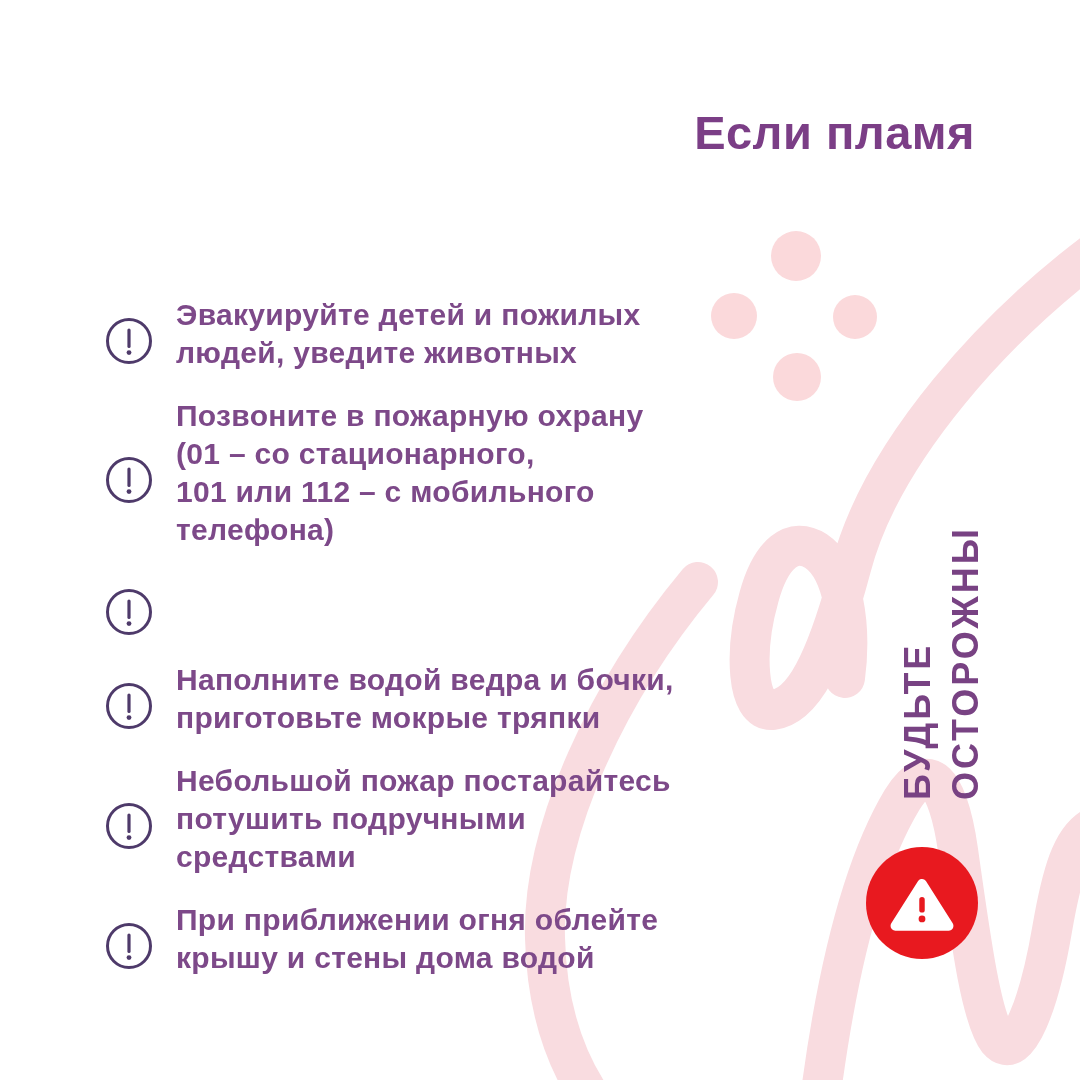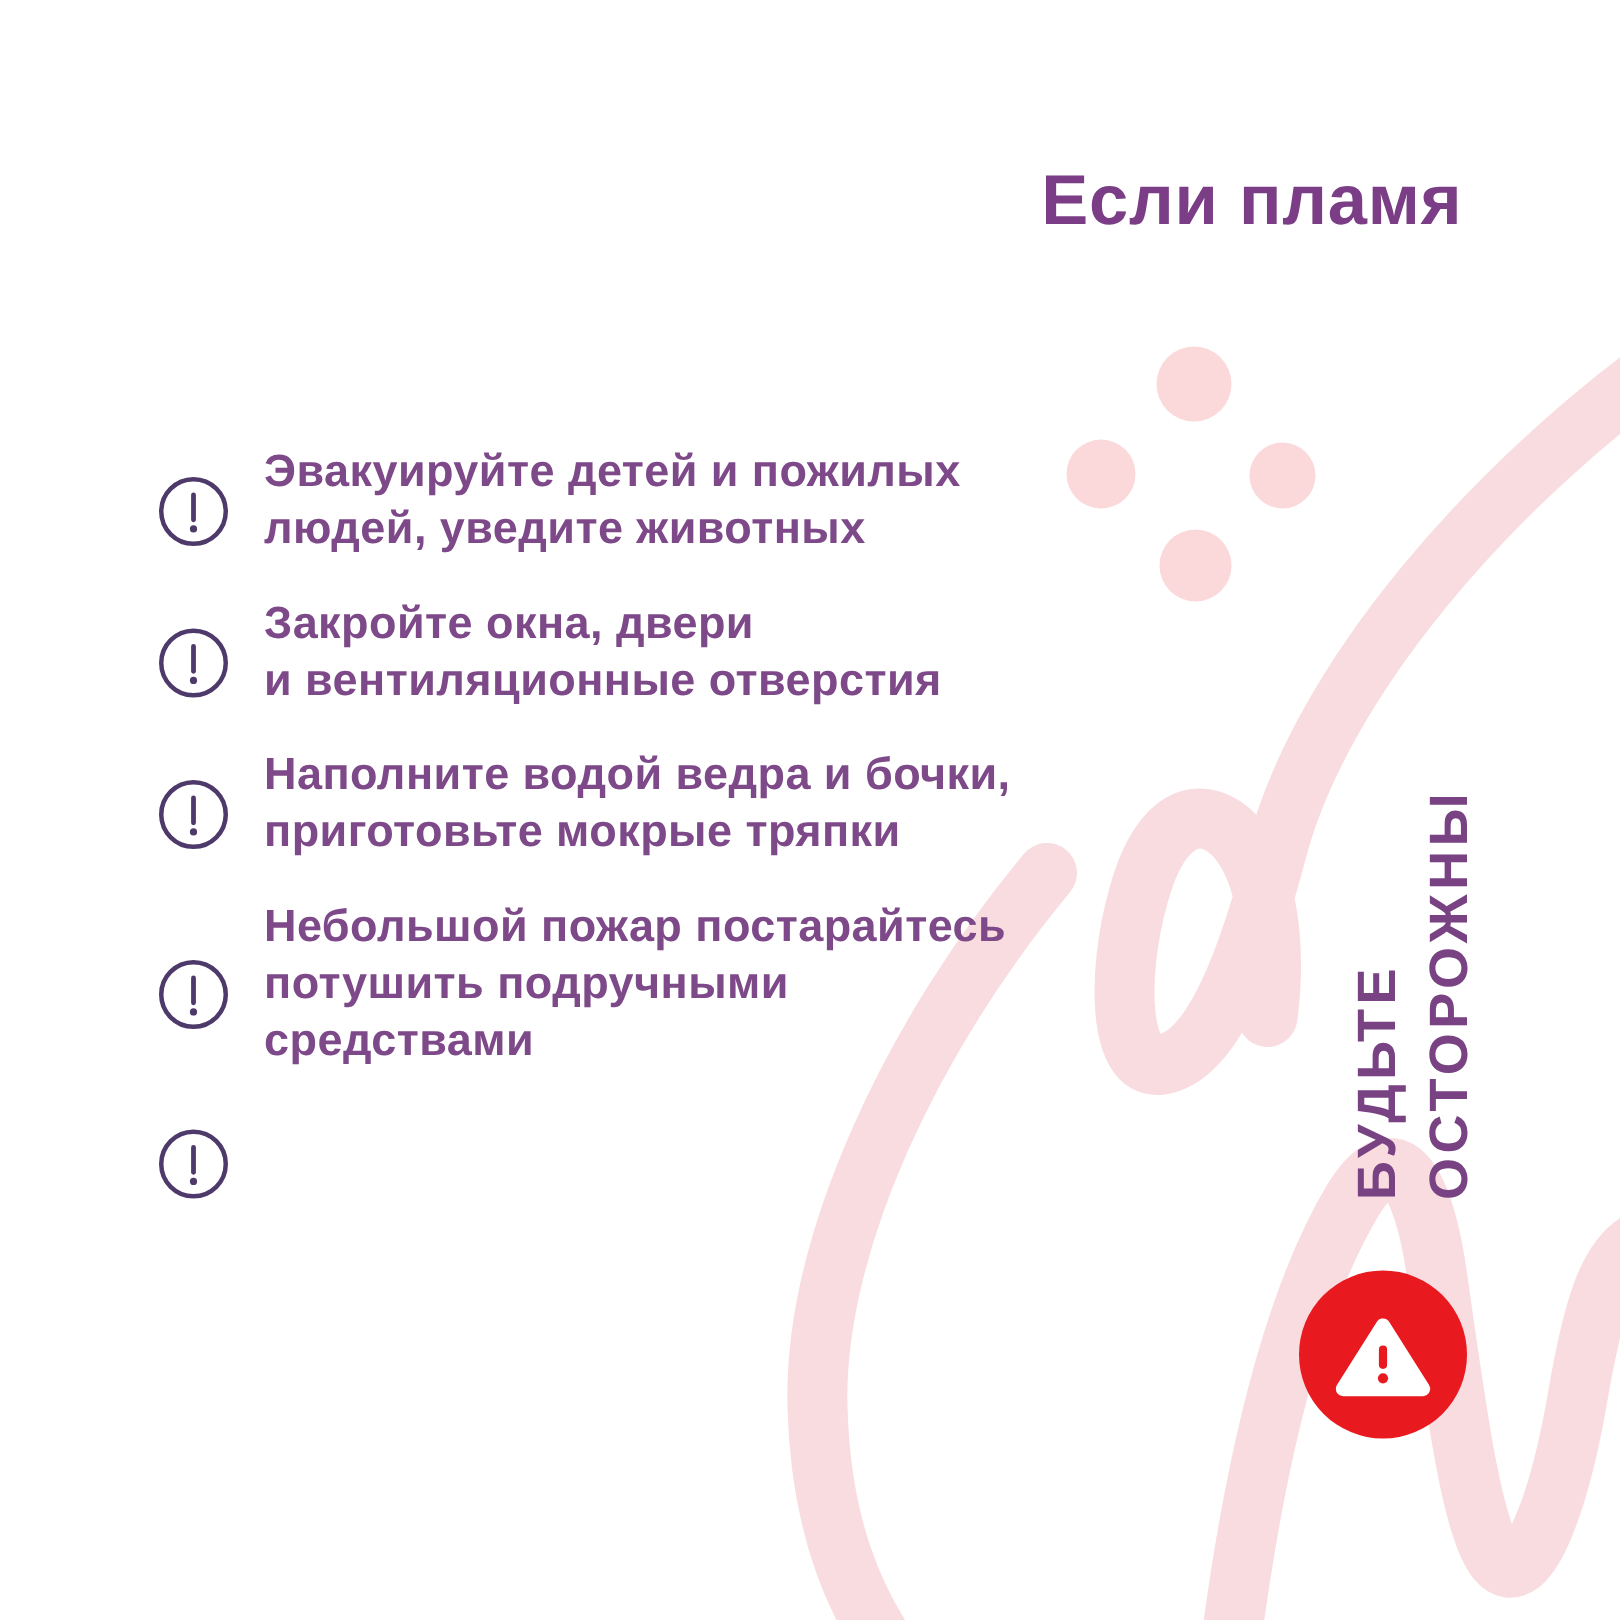--- a/index.html
+++ b/index.html
@@ -83,30 +83,39 @@
         <span class="item-icon">
           <svg viewBox="0 0 48 48">
               <circle cx="24" cy="24" r="21.5" fill="none" stroke="currentColor" stroke-width="3"></circle>
               <line x1="24" y1="13" x2="24" y2="29.5" stroke="currentColor" stroke-width="3.2" stroke-linecap="round"></line>
               <circle cx="24" cy="35.6" r="2.4" fill="currentColor"></circle>
             </svg>
         </span>
         <div class="item-text">Эвакуируйте детей и пожилых<br>людей, уведите животных</div>
       </div>
 
+      <div class="item">
+        <span class="item-icon">
+          <svg viewBox="0 0 48 48">
+              <circle cx="24" cy="24" r="21.5" fill="none" stroke="currentColor" stroke-width="3"></circle>
+              <line x1="24" y1="13" x2="24" y2="29.5" stroke="currentColor" stroke-width="3.2" stroke-linecap="round"></line>
+              <circle cx="24" cy="35.6" r="2.4" fill="currentColor"></circle>
+            </svg>
+        </span>
+        <div class="item-text">Позвоните в пожарную охрану<br>(01 – со стационарного,<br>101 или 112 – с мобильного<br>телефона)</div>
+      </div>
 
       <div class="item">
         <span class="item-icon">
           <svg viewBox="0 0 48 48">
               <circle cx="24" cy="24" r="21.5" fill="none" stroke="currentColor" stroke-width="3"></circle>
               <line x1="24" y1="13" x2="24" y2="29.5" stroke="currentColor" stroke-width="3.2" stroke-linecap="round"></line>
               <circle cx="24" cy="35.6" r="2.4" fill="currentColor"></circle>
             </svg>
         </span>
-        <div class="item-text">Закройте окна, двери<br>и вентиляционные отверстия</div>
       </div>
 
       <div class="item">
         <span class="item-icon">
           <svg viewBox="0 0 48 48">
               <circle cx="24" cy="24" r="21.5" fill="none" stroke="currentColor" stroke-width="3"></circle>
               <line x1="24" y1="13" x2="24" y2="29.5" stroke="currentColor" stroke-width="3.2" stroke-linecap="round"></line>
               <circle cx="24" cy="35.6" r="2.4" fill="currentColor"></circle>
             </svg>
         </span>
@@ -125,20 +134,21 @@
       </div>
 
       <div class="item">
         <span class="item-icon">
           <svg viewBox="0 0 48 48">
               <circle cx="24" cy="24" r="21.5" fill="none" stroke="currentColor" stroke-width="3"></circle>
               <line x1="24" y1="13" x2="24" y2="29.5" stroke="currentColor" stroke-width="3.2" stroke-linecap="round"></line>
               <circle cx="24" cy="35.6" r="2.4" fill="currentColor"></circle>
             </svg>
         </span>
+        <div class="item-text">При приближении огня облейте<br>крышу и стены дома водой</div>
       </div>
 
     </div>
 
     <div class="vertical-note">БУДЬТЕ<br>ОСТОРОЖНЫ</div>
 
     <div class="warning-badge">
       <svg viewBox="0 0 100 100">
         <polygon points="50,24 86,81 14,81" fill="#ffffff" stroke="#ffffff" stroke-width="13" stroke-linejoin="round"></polygon>
         <rect x="46.3" y="42" width="7.4" height="21" rx="3.7" fill="#e8191f"></rect>

